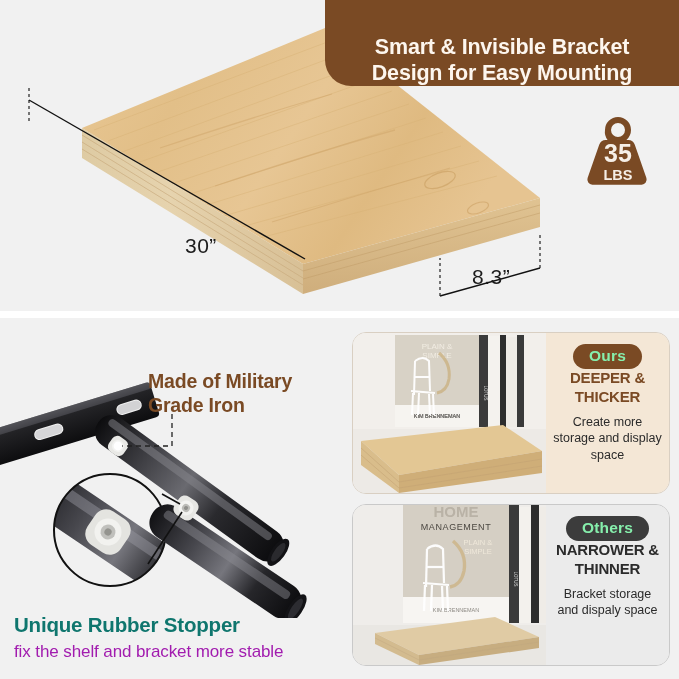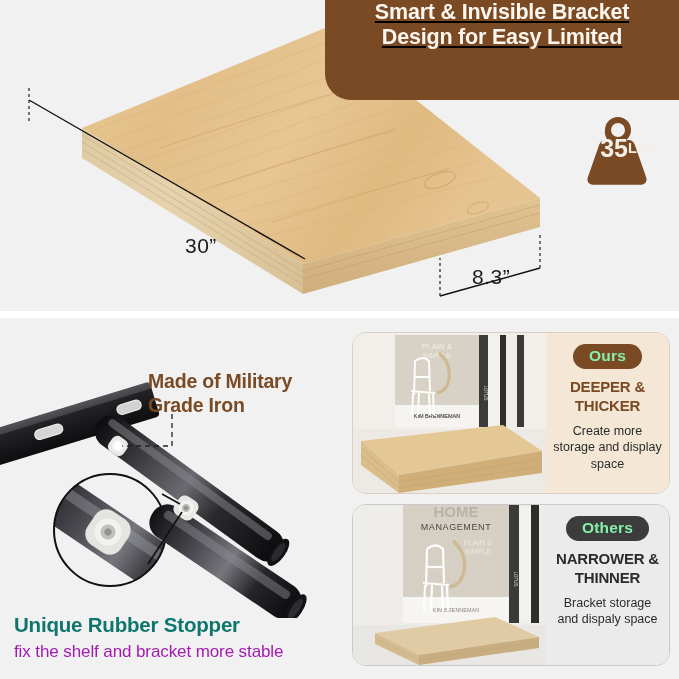--- a/index.html
+++ b/index.html
@@ -8,40 +8,40 @@
   .page{position:relative;width:679px;height:679px;background:#ffffff;}
 
   
   .top-panel{position:absolute;left:0;top:0;width:679px;height:311px;
              background:#f1f1f1;overflow:hidden;}
   .divider{position:absolute;left:0;top:311px;width:679px;height:7px;background:#ffffff;}
   .bottom-panel{position:absolute;left:0;top:318px;width:679px;height:361px;
                 background:#f1f1f1;overflow:hidden;}
 
   
-  .banner{position:absolute;left:325px;top:0;width:354px;height:100px;
+  .banner{position:absolute;left:325px;top:0;width:354px;height:86px;
           background:#7a4a24;border-bottom-left-radius:26px;
-          display:flex;align-items:flex-start;justify-content:center;text-decoration:underline;}
+          display:flex;align-items:flex-end;justify-content:center;}
   .banner-text{color:#fdf6ee;font-size:21.5px;font-weight:bold;line-height:1.18;
                text-align:center;letter-spacing:-0.2px;padding:0 10px;}
 
   
   .shelf-wrap{position:absolute;left:10px;top:8px;width:540px;height:290px;}
   .board-svg{position:absolute;left:0;top:0;}
 
   
   .dim-svg{position:absolute;left:0;top:0;width:679px;height:311px;pointer-events:none;}
   .dim-label{position:absolute;font-size:21px;color:#1c1c1c;font-weight:400;letter-spacing:0.5px;}
   .dim-30{left:185px;top:188px;margin-top:46px;}
   .dim-65{left:472px;top:265px;}
 
   
   .weight-badge{position:absolute;left:579px;top:112px;width:78px;height:76px;}
   .wb-text{position:absolute;left:0;top:0;width:78px;height:76px;
-           display:flex;flex-direction:row;align-items:center;justify-content:flex-end;
+           display:flex;flex-direction:column;align-items:center;justify-content:flex-end;
            padding-bottom:4px;box-sizing:border-box;}
   .wb-num{color:#f6efe7;font-size:25px;font-weight:bold;line-height:1;}
   .wb-unit{color:#f6efe7;font-size:14.5px;font-weight:bold;line-height:1.2;margin-top:1px;}
 
   
   .bracket-area{position:absolute;left:0;top:0;width:345px;height:361px;overflow:hidden;}
   .bracket-svg{position:absolute;left:0;top:0;}
 
   .mil-title{position:absolute;left:148px;top:52px;width:190px;
              color:#7a4a24;font-size:19.5px;font-weight:bold;line-height:1.22;
@@ -61,21 +61,21 @@
   .cmp-photo{position:relative;width:193px;height:100%;overflow:hidden;}
   .cmp-info{position:relative;width:123px;height:100%;
             display:flex;flex-direction:column;align-items:center;
             justify-content:flex-start;padding-top:11px;box-sizing:border-box;}
   .info-ours{background:#f4e7d6;}
   .info-others{background:#ebebeb;}
   .pill{border-radius:13px;padding:3px 16px 4px;font-size:15.5px;font-weight:bold;
         color:#86efac;letter-spacing:0.2px;}
   .pill-ours{background:#7a4a24;}
   .pill-others{background:#3c3c3c;}
-  .cmp-head{margin-top:9px;font-size:15px;font-weight:bold;line-height:1.25;
+  .cmp-head{font-size:15px;font-weight:bold;line-height:1.25;
             text-align:center;letter-spacing:-0.2px;}
   .head-ours{color:#7a4a24;}
   .head-others{color:#2b2b2b;}
   .cmp-body{margin-top:7px;font-size:12.5px;line-height:1.33;text-align:center;
             color:#2b2b2b;padding:0 7px;}
 
   
   .ph-bg{position:absolute;left:0;top:0;width:100%;height:100%;background:#ebe9e6;}
   .ph-svg{position:absolute;left:0;top:0;}
 </style>
@@ -160,21 +160,21 @@
       <line x1="440" y1="296" x2="440" y2="258" stroke="#222" stroke-width="1.2" stroke-dasharray="3,3"></line>
       <line x1="540" y1="268" x2="540" y2="233" stroke="#222" stroke-width="1.2" stroke-dasharray="3,3"></line>
     </svg>
 
     <span class="dim-label dim-30">30”</span>
     <span class="dim-label dim-65">8.3”</span>
 
     <div class="banner">
       <div class="banner-text">
         <div>Smart &amp; Invisible Bracket</div>
-        <div>Design for Easy Limited</div>
+        <div>Design for Easy Mounting</div>
       </div>
     </div>
 
     <div class="weight-badge">
       <svg width="78" height="76" viewBox="0 0 78 76">
         <path d="M39 5 a13 13 0 0 1 13 13 a13 13 0 0 1 -4.6 9.9 l1.8 0 a7 7 0 0 1 6.6 4.8
                  l11.6 33.4 a5 5 0 0 1 -4.7 6.6 l-49.4 0 a5 5 0 0 1 -4.7 -6.6 l11.6 -33.4
                  a7 7 0 0 1 6.6 -4.8 l1.8 0 A13 13 0 0 1 26 18 A13 13 0 0 1 39 5 Z
                  M39 11 a7 7 0 0 0 0 14 a7 7 0 0 0 0 -14 Z" fill="#7a4a24"></path>
       </svg>

